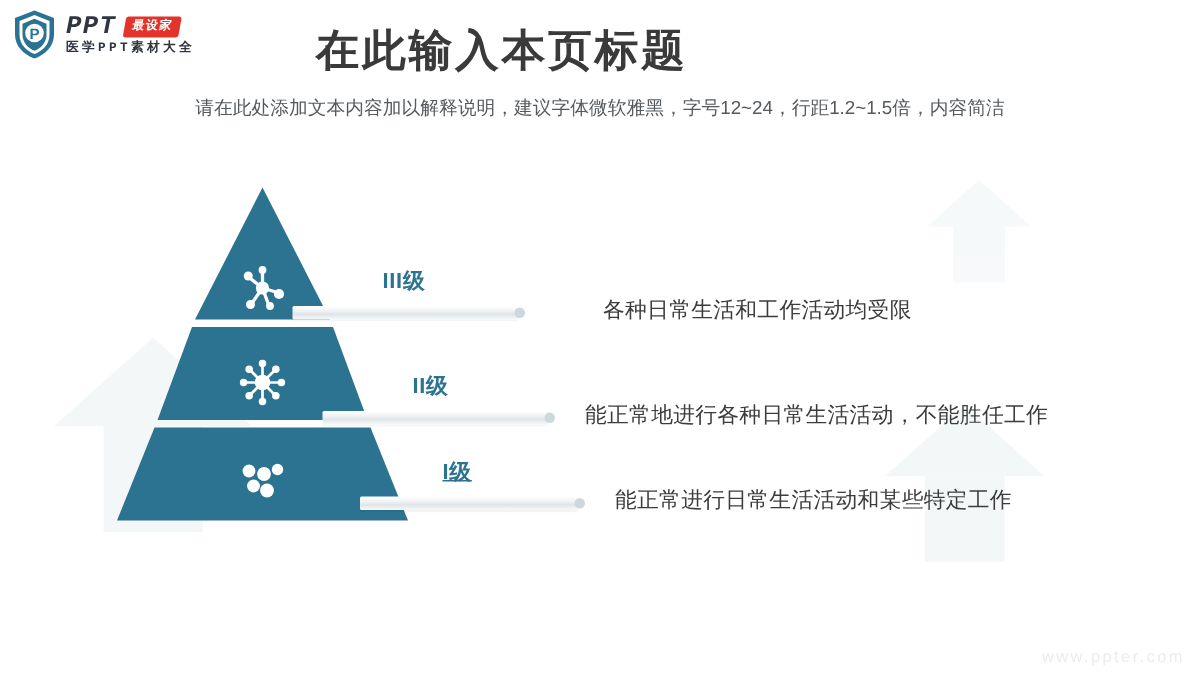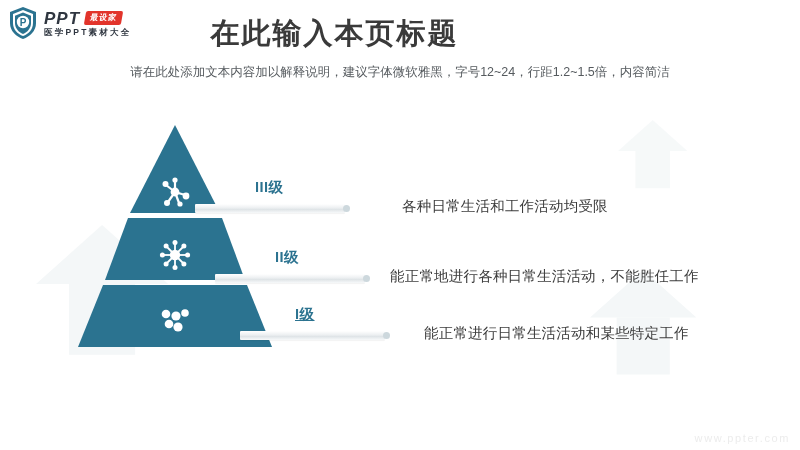--- a/index.html
+++ b/index.html
@@ -57,21 +57,21 @@
     align-items: center;
     gap: 6px;
   }
   .logo-shield {
     width: 30px;
     height: 34px;
     position: relative;
     flex: none;
   }
   .logo-shield svg { display: block; }
-  .logo-words { display: flex; flex-direction: column; gap: 1px; }
+  .logo-words { display: flex; flex-direction: column; gap: 1px; font-family: Liberation Mono, monospace; }
   .logo-row1 { display: flex; align-items: center; gap: 5px; }
   .logo-ppt {
     font-size: 17px;
     font-weight: bold;
     font-style: italic;
     color: #2f3640;
     letter-spacing: 1px;
     line-height: 1;
   }
   .logo-badge {
@@ -196,21 +196,21 @@
   .row1 .row-desc     { left: 163px; top: 19px; margin-left: 44px; }
 
   .row2 { left: 215px; top: 248px; }
   .row2 .row-label    { left: 60px;  top: 0px; }
   .row2 .connector    { left: 0px;   top: 25px; width: 155px; }
   .row2 .row-desc     { left: 175px; top: 19px; }
 
   .row3 { left: 240px; top: 305px; }
   .row3 .row-label    { left: 55px;  top: 0px; text-decoration: underline; }
   .row3 .connector    { left: 0px;   top: 25px; width: 150px; }
-  .row3 .row-desc     { left: 170px; top: 19px; margin-left: 14px; }
+  .row3 .row-desc     { left: 170px; top: 19px; }
 
   
   .footer-watermark {
     position: absolute;
     right: 10px;
     bottom: 6px;
     font-size: 11px;
     color: #ececec;
     letter-spacing: 1.6px;
   }

